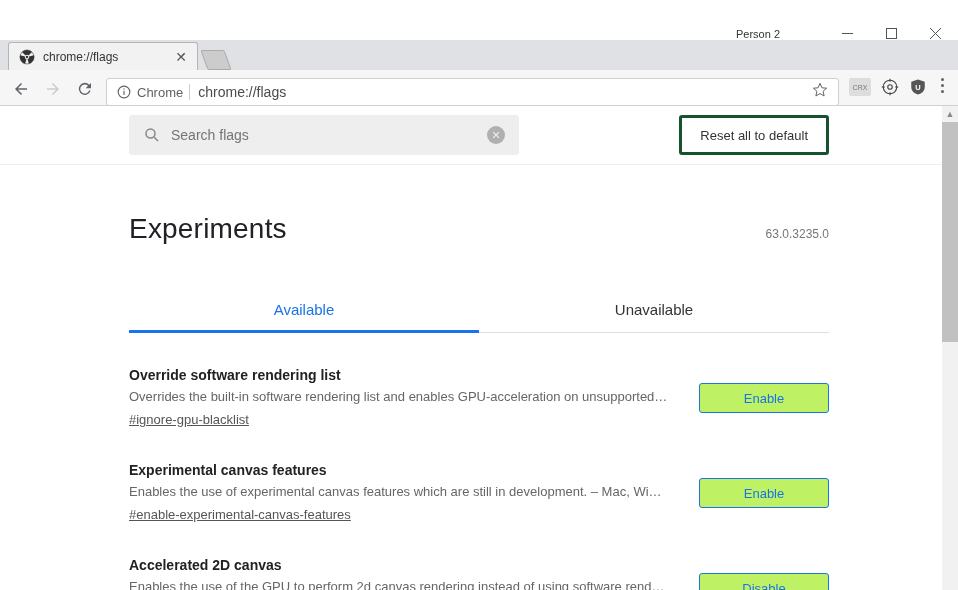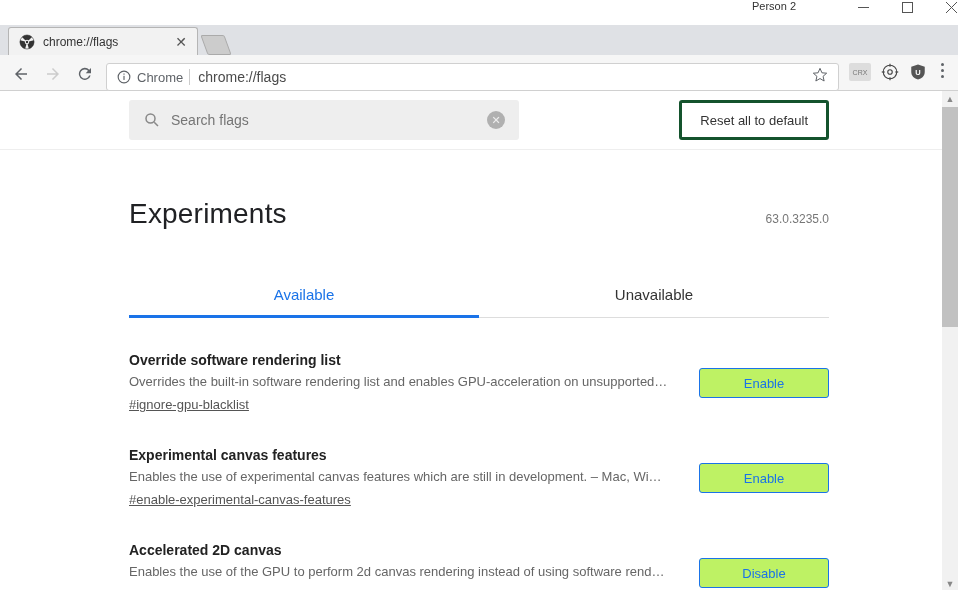--- a/index.html
+++ b/index.html
@@ -1,19 +1,19 @@
 <!DOCTYPE html>
 <html><head>
 <meta charset="utf-8">
 <style>
 * { margin: 0; padding: 0; box-sizing: border-box; font-family: "Segoe UI", Arial, sans-serif; }
 body { background: #fff; width: 958px; height: 590px; overflow: hidden; position: relative; }
 
 
-.window-titlebar { height: 25px; display: flex; justify-content: flex-end; align-items: flex-start; padding-right: 0; gap: 30px; background: #fff; }
+.window-titlebar { height: 40px; display: flex; justify-content: flex-end; align-items: flex-end; padding-right: 16px; gap: 30px; background: #fff; }
 .window-titlebar .profile { font-size: 11px; color: #333; margin-right: 30px; }
 .window-ctrl { width: 14px; height: 14px; display: flex; align-items: center; justify-content: center; color: #555; }
 
 
 .tab-strip { height: 30px; background: #dfe1e5; display: flex; align-items: flex-end; padding-left: 8px; }
 .tab { height: 28px; background: #f2f2f2; border: 1px solid #b5b5b5; border-bottom: none; border-radius: 3px 3px 0 0; display: flex; align-items: center; padding: 0 10px; gap: 8px; min-width: 190px; position: relative; }
 .tab .favicon { width: 16px; height: 16px; }
 .tab .tab-title { font-size: 12px; color: #333; flex: 1; }
 .tab .tab-close { font-size: 14px; color: #555; }
 .new-tab { width: 24px; height: 20px; background: #ccc; margin-left: 6px; border-radius: 2px; transform: skewX(20deg); border: 1px solid #aaa; }

